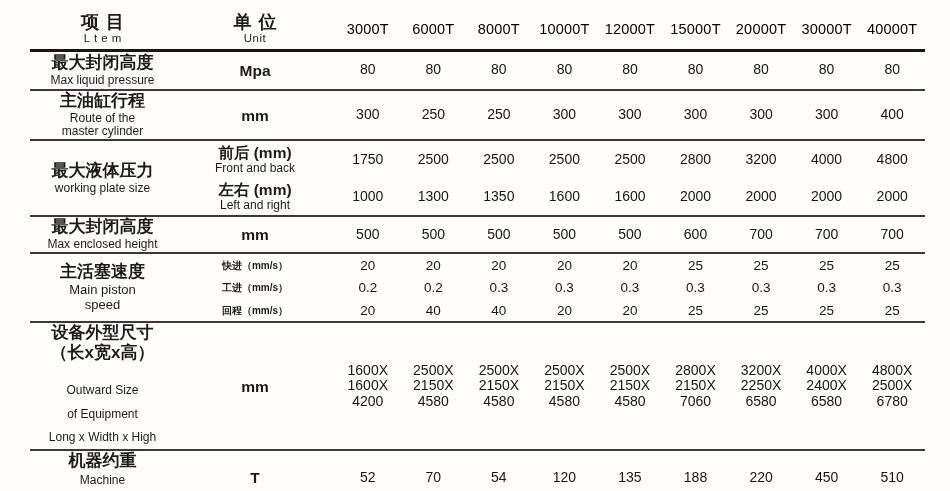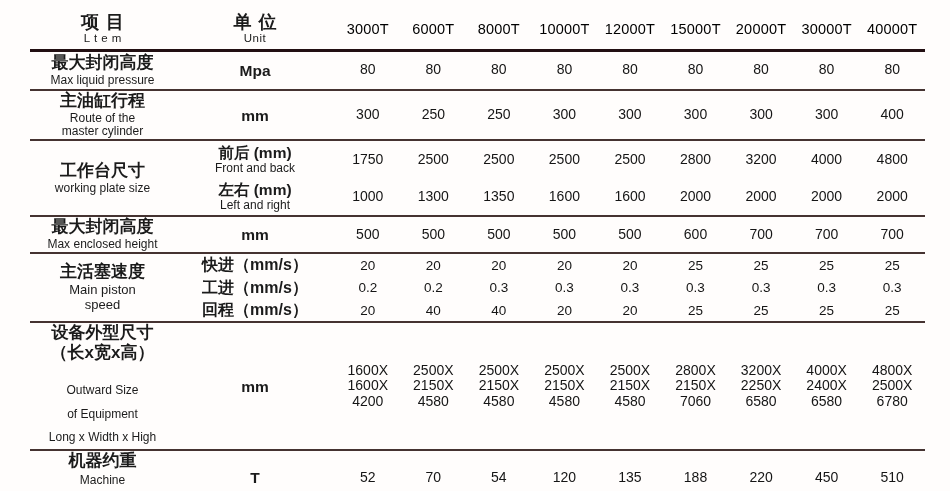--- a/index.html
+++ b/index.html
@@ -47,21 +47,21 @@
   .unit-cell .uzh{font-size:15.5px;font-weight:bold;line-height:1.1;white-space:pre-line;}
   .unit-cell .uen{font-size:12px;line-height:1.1;margin-top:1px;}
   td.val{font-size:14px;color:#151515;white-space:pre-line;line-height:1.12;}
 
   
   tr.g-max-liquid-pressure{height:40px;}
   tr.g-master-cylinder-route{height:46px;}
   tr.g-working-plate-size{height:38px;}
   tr.g-max-enclosed-height{height:37px;}
   tr.g-main-piston-speed{height:23px;}
-  tr.g-main-piston-speed .uzh{font-size:16px;}
+  tr.g-main-piston-speed .uzh{font-size:10px;}
   tr.g-main-piston-speed td.val{font-size:13.5px;}
   tr.g-main-piston-speed .item-cell .en{font-size:13px;}
   tr.g-outward-size{height:112px;}
   tr.g-outward-size .item-cell .en{line-height:1.95;margin-top:17px;}
   tr.g-machine-weight{height:54px;}
   tr.g-machine-weight .item-cell .en{line-height:1.35;}
 </style>
 </head>
 <body>
 
@@ -135,21 +135,21 @@
           <td class="val">250</td>
           <td class="val">300</td>
           <td class="val">300</td>
           <td class="val">300</td>
           <td class="val">300</td>
           <td class="val">300</td>
           <td class="val">400</td>
         </tr>
         <tr class="row g-working-plate-size group-start">
           <td class="item-cell" rowspan="2">
-            <div class="zh">工作台尺寸</div>
+            <div class="zh">最大液体压力</div>
             <div class="en">working  plate size</div>
           </td>
           <td class="unit-cell">
             <div class="uzh">前后 (mm)</div>
             <div class="uen">Front and back</div>
           </td>
           <td class="val">1750</td>
           <td class="val">2500</td>
           <td class="val">2500</td>
           <td class="val">2500</td>

